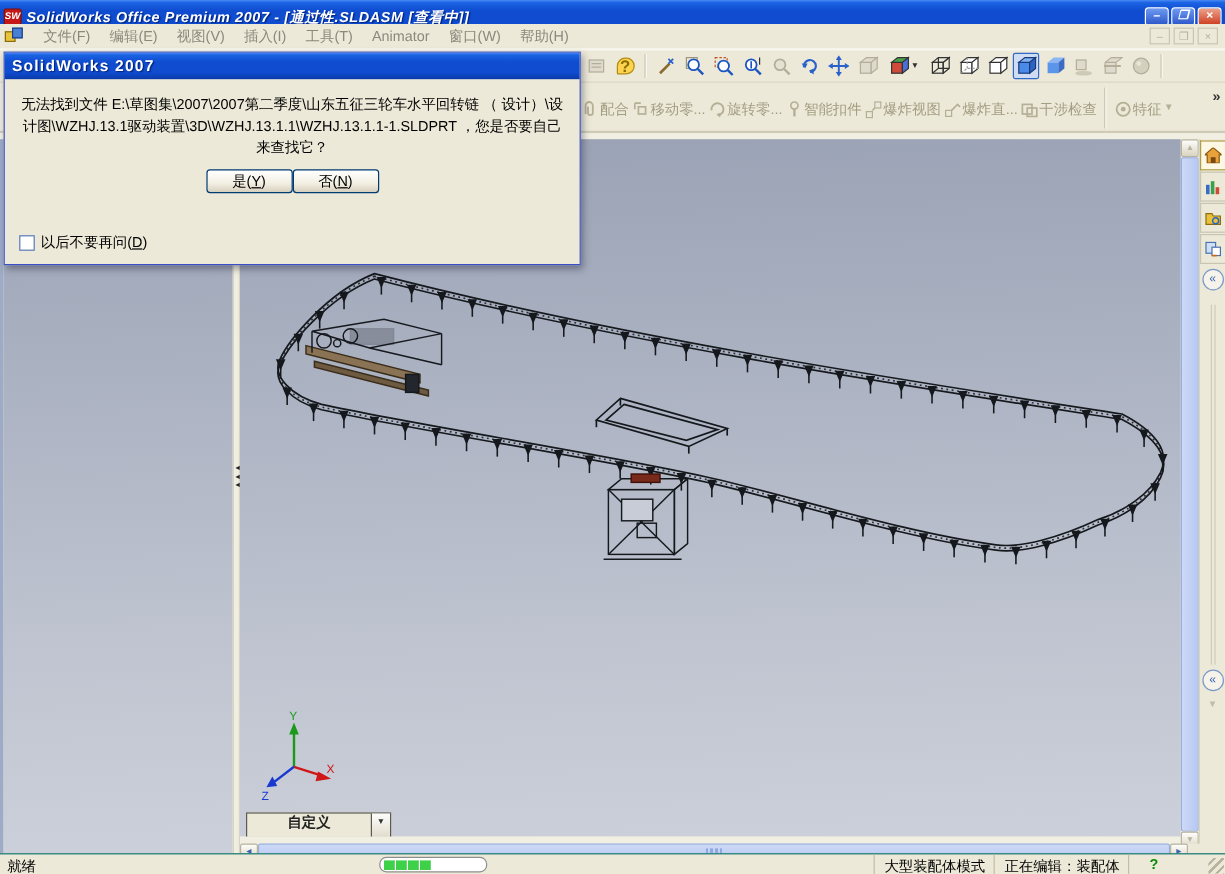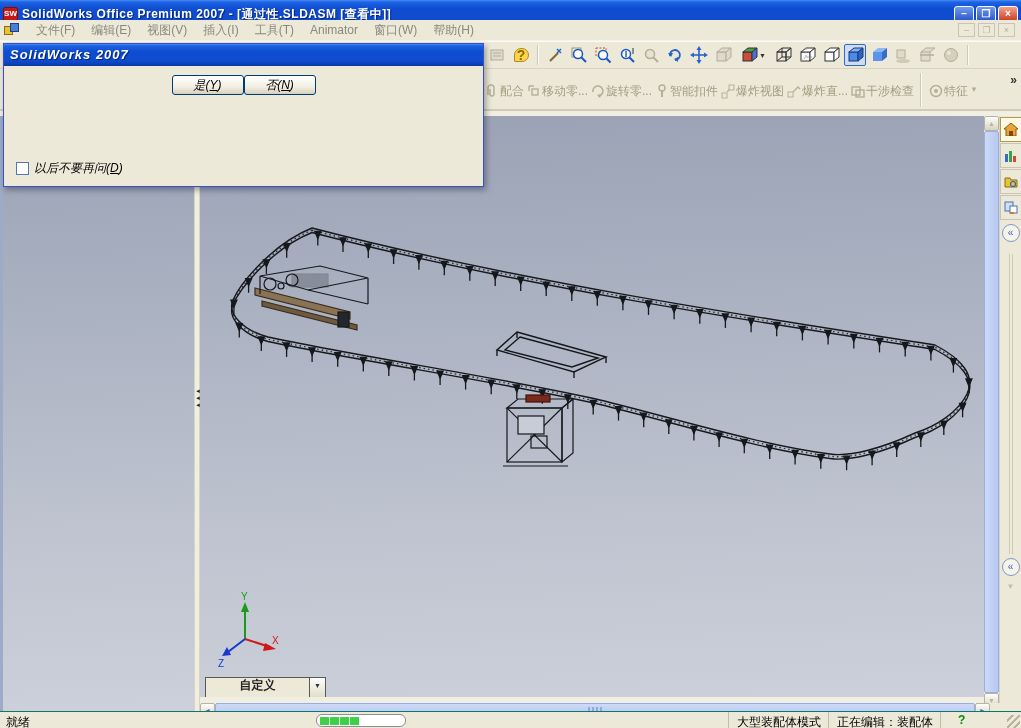--- a/index.html
+++ b/index.html
@@ -1,21 +1,21 @@
 <!DOCTYPE html>
 <html><head>
 <meta charset="utf-8">
 <style>
   * { margin:0; padding:0; box-sizing:border-box; }
   html,body { width:1021px; height:728px; overflow:hidden;
     font-family:"Liberation Sans", sans-serif; font-size:12px; background:#ece9d8; }
   
   #titlebar { position:absolute; left:0; top:0; width:1021px; height:28px;
     background:linear-gradient(180deg,#4a8af4 0%,#1b63e4 8%,#0f4cd0 32%,#0f4cd0 72%,#0a3aa8 100%);
-    display:flex; align-items:center; padding:0 3px; color:#fff; }
+    display:flex; align-items:center; padding:0 3px; color:#fff;font-style:italic; }
   #titlebar .apptitle { font-weight:bold; font-size:12px; margin-left:4px; white-space:nowrap;
     text-shadow:1px 1px 1px #00227a; letter-spacing:.5px; }
   .swlogo { width:15px; height:14px; background:#c41818; border:1px solid #7d0d0d; border-radius:2px;
     color:#fff; font-size:8px; font-weight:bold; text-align:center; line-height:12px; }
   .winbtns { margin-left:auto; display:flex; gap:2px; }
   .wbtn { width:20px; height:16px; border:1px solid #fff; border-radius:3px; color:#fff;
     font-size:10px; line-height:14px; text-align:center; font-weight:bold;
     background:linear-gradient(180deg,#6f9bf2,#2a55c8); }
   .wbtn.close { background:linear-gradient(180deg,#eda28b,#cc3b1e); }
   
@@ -80,22 +80,22 @@
   
   #taskpane { position:absolute; left:999px; top:5px; width:22px; height:595px; background:#ece9d8; border-left:1px solid #d8d4c2; }
   .tp-tab { width:21px; height:25px; display:flex; align-items:center; justify-content:center; border:1px solid #c9c5b2; border-right:none; margin-top:1px; background:#ece9d8; }
   .tp-tab.active { background:#fdf8e4; border-color:#b09c4a; }
   .tp-collapse { width:18px; height:18px; margin:4px auto 0; border:1px solid #7c99c8; border-radius:50%;
     color:#3a62b0; font-size:10px; line-height:16px; text-align:center; background:#f6f4ea; }
   .tp-handle { width:4px; height:300px; margin:12px auto 0;
     border-left:1px solid #cfcbb8; border-right:1px solid #cfcbb8; }
   .tp-down { text-align:center; color:#c2bda8; font-size:8px; margin-top:6px; }
   
-  #dialog { position:absolute; left:3px; top:43px; width:481px; height:144px; background:#ece9d8;
-    border:1px solid #3a50c8; box-shadow:2px 3px 6px rgba(0,0,30,.35); z-index:50;font-style:italic; }
+  #dialog { position:absolute; left:3px; top:43px; width:481px; height:178px; background:#ece9d8;
+    border:1px solid #3a50c8; box-shadow:2px 3px 6px rgba(0,0,30,.35); z-index:50; }
   #dialog-title { height:22px; background:linear-gradient(180deg,#4a8af4 0%,#1b63e4 8%,#0f4cd0 35%,#0f4cd0 75%,#0a3aa8 100%);
     color:#fff; font-weight:bold; font-size:13px; line-height:21px; padding-left:6px; letter-spacing:1px;
     text-shadow:1px 1px 1px #00227a; }
   #dialog-msg { padding:12px 12px 0; text-align:center; color:#000; line-height:1.5; font-size:12px; }
   #dialog-btns { display:flex; justify-content:center; margin-top:9px; }
   .xpbtn { width:72px; height:20px; border:1px solid #003c74; border-radius:3px;
     background:linear-gradient(180deg,#ffffff 0%,#f2efe2 60%,#d8d0bf 100%); font-size:12px; color:#000;
     text-align:center; line-height:18px; }
   #dialog-check { position:absolute; left:12px; bottom:9px; display:flex; align-items:center; gap:5px; color:#000; }
   .cb { width:13px; height:13px; background:#fff; border:1px solid #5575b4; }
@@ -588,20 +588,21 @@
     <div class="thumb">
         <div class="grip"></div>
       </div>
     <div class="sb-btn right" style="color:#3a62b0">►</div>
   </div>
   <div id="corner"></div>
 </div>
 
 <div id="dialog">
   <div id="dialog-title">SolidWorks 2007</div>
+  <div id="dialog-msg">无法找到文件 E:\草图集\2007\2007第二季度\山东五征三轮车水平回转链 （ 设计）\设计图\WZHJ.13.1驱动装置\3D\WZHJ.13.1.1\WZHJ.13.1.1-1.SLDPRT ，您是否要自己来查找它？</div>
   <div id="dialog-btns">
     <div class="xpbtn"><span>是(</span><u class="key">Y</u><span>)</span></div>
     <div class="xpbtn"><span>否(</span><u class="key">N</u><span>)</span></div>
   </div>
   <div id="dialog-check">
     <div class="cb"></div>
     <span><span>以后不要再问(</span><u class="key">D</u><span>)</span></span>
   </div>
 </div>
 

